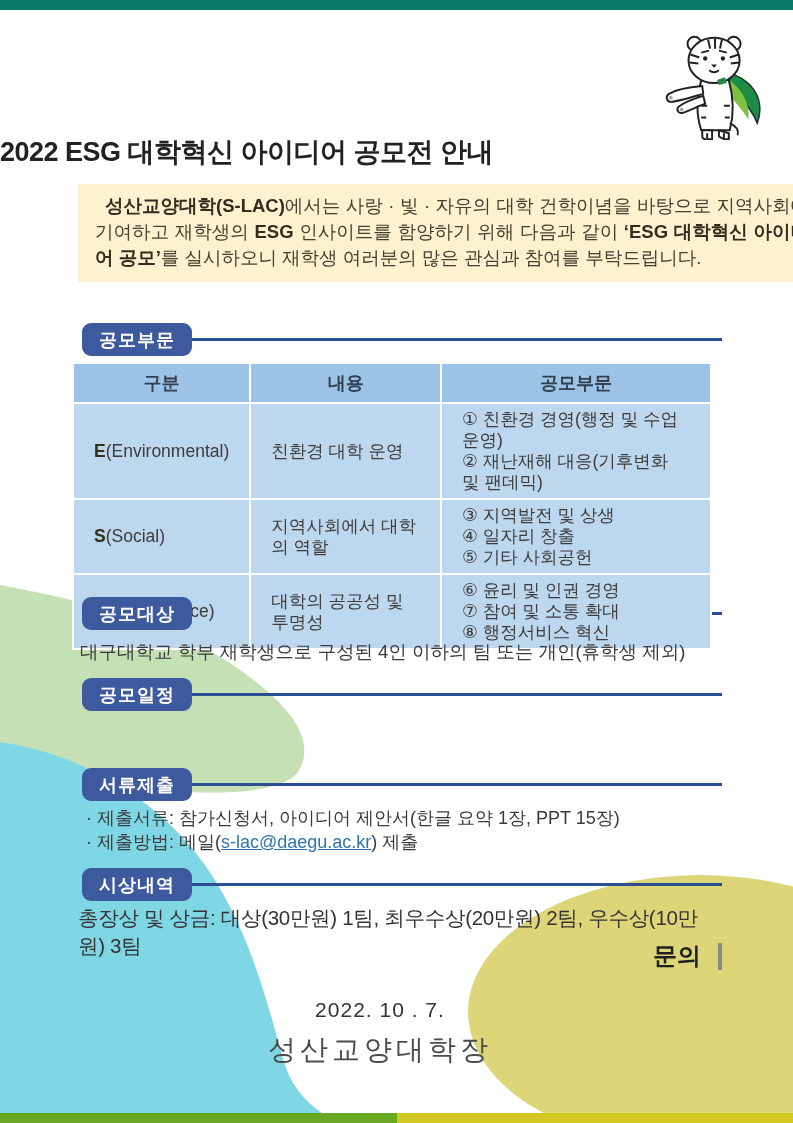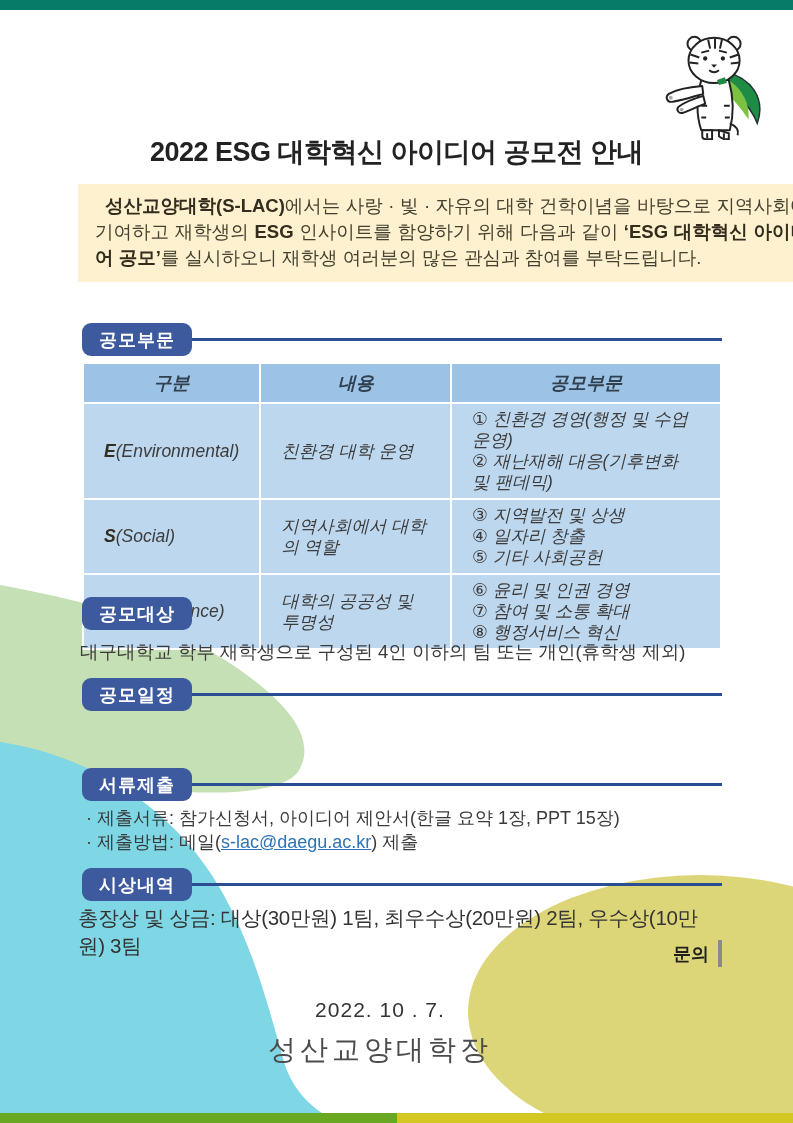--- a/index.html
+++ b/index.html
@@ -4,44 +4,44 @@
 <style>
   html,body{margin:0;padding:0;background:#e8e8e8;}
   .page{position:relative;width:793px;height:1123px;margin:0 auto;background:#fff;overflow:hidden;
         font-family:"Liberation Sans","DejaVu Sans",sans-serif;color:#3a3a3a;}
   .blobs{position:absolute;top:0;left:0;z-index:0;}
   .topbar{position:absolute;top:0;left:0;width:100%;height:10px;background:var(--topbar,#077a68);z-index:3;}
   .bottombar{position:absolute;bottom:0;left:0;width:100%;height:10px;display:flex;z-index:3;}
   .bb-green{width:50%;height:100%;background:var(--bar_green,#69a823);}
   .bb-yellow{width:50%;height:100%;background:var(--bar_yellow,#d3c723);}
   .tiger{position:absolute;left:658px;top:32px;width:118px;height:110px;z-index:2;}
-  .title{position:absolute;top:116px;left:0;width:100%;text-align:center;font-size:27px;font-weight:bold;
+  .title{position:absolute;top:116px;left:0;width:100%;text-align:left;font-size:27px;font-weight:bold;
          color:#222;letter-spacing:-0.5px;z-index:2;}
   .intro{position:absolute;top:184px;left:78px;width:748px;box-sizing:border-box;background:var(--intro_bg,#fdf1cf);
          padding:9px 17px 11px 17px;font-size:18.5px;line-height:26px;text-align:justify;color:#45402f;z-index:2;}
   .intro p{margin:0;text-indent:10px;}
   .b{font-weight:bold;color:#332d1d;}
   .link{color:var(--link,#2e74b5);text-decoration:underline;}
   .badge{position:absolute;left:82px;width:110px;height:33px;background:var(--badge_blue,#3d5a9e);
          border-radius:9px;color:#fff;font-size:18px;font-weight:bold;display:flex;align-items:center;
          justify-content:center;z-index:2;letter-spacing:1px;}
   .rule{position:absolute;left:150px;width:572px;height:3px;background:var(--rule_navy,#2b4d93);z-index:1;}
-  .esg-table{position:absolute;left:82px;top:362px;width:640px;border-collapse:collapse;z-index:2;font-style:italic;}
+  .esg-table{position:absolute;left:72px;top:362px;width:640px;border-collapse:collapse;z-index:2;}
   .esg-table th{background:var(--table_header,#9cc3e6);font-weight:bold;color:#31404f;font-size:18px;
                 padding:7px 4px;text-align:center;border:2px solid #fff;}
   .esg-table td{background:var(--table_body,#bdd7ee);font-size:17.5px;color:#3c3c3c;padding:5px 20px;
                 border:2px solid #fff;vertical-align:middle;line-height:21px;}
   .pre{white-space:pre-line;}
   .body-text{position:absolute;left:80px;top:639px;font-size:18.5px;color:#3a3a3a;z-index:2;}
   .bullets{position:absolute;left:86px;font-size:18px;line-height:23px;color:#3a3a3a;z-index:2;}
   .bullets div{margin-bottom:1px;}
   .prize{position:absolute;left:78px;top:904px;width:646px;font-size:20.5px;color:#333;
          letter-spacing:-0.3px;z-index:2;}
-  .contact{position:absolute;right:71px;top:940px;display:flex;align-items:center;gap:9px;
-           font-size:18px;font-weight:bold;color:#1f1f1f;z-index:2;}
+  .contact{position:absolute;right:71px;top:940px;display:flex;align-items:center;gap:17px;
+           font-size:24px;font-weight:bold;color:#1f1f1f;z-index:2;}
   .vbar{width:4px;height:27px;background:#8a8a8a;}
   .footer-block{position:absolute;left:0;top:998px;width:760px;text-align:center;z-index:2;}
   .date{font-size:21px;color:#333;letter-spacing:1px;margin:0;}
   .signature{font-size:28px;color:#4c4c4c;letter-spacing:4px;margin-top:9px;}
 </style>
 </head>
 <body>
 
 <div class="page">
 

